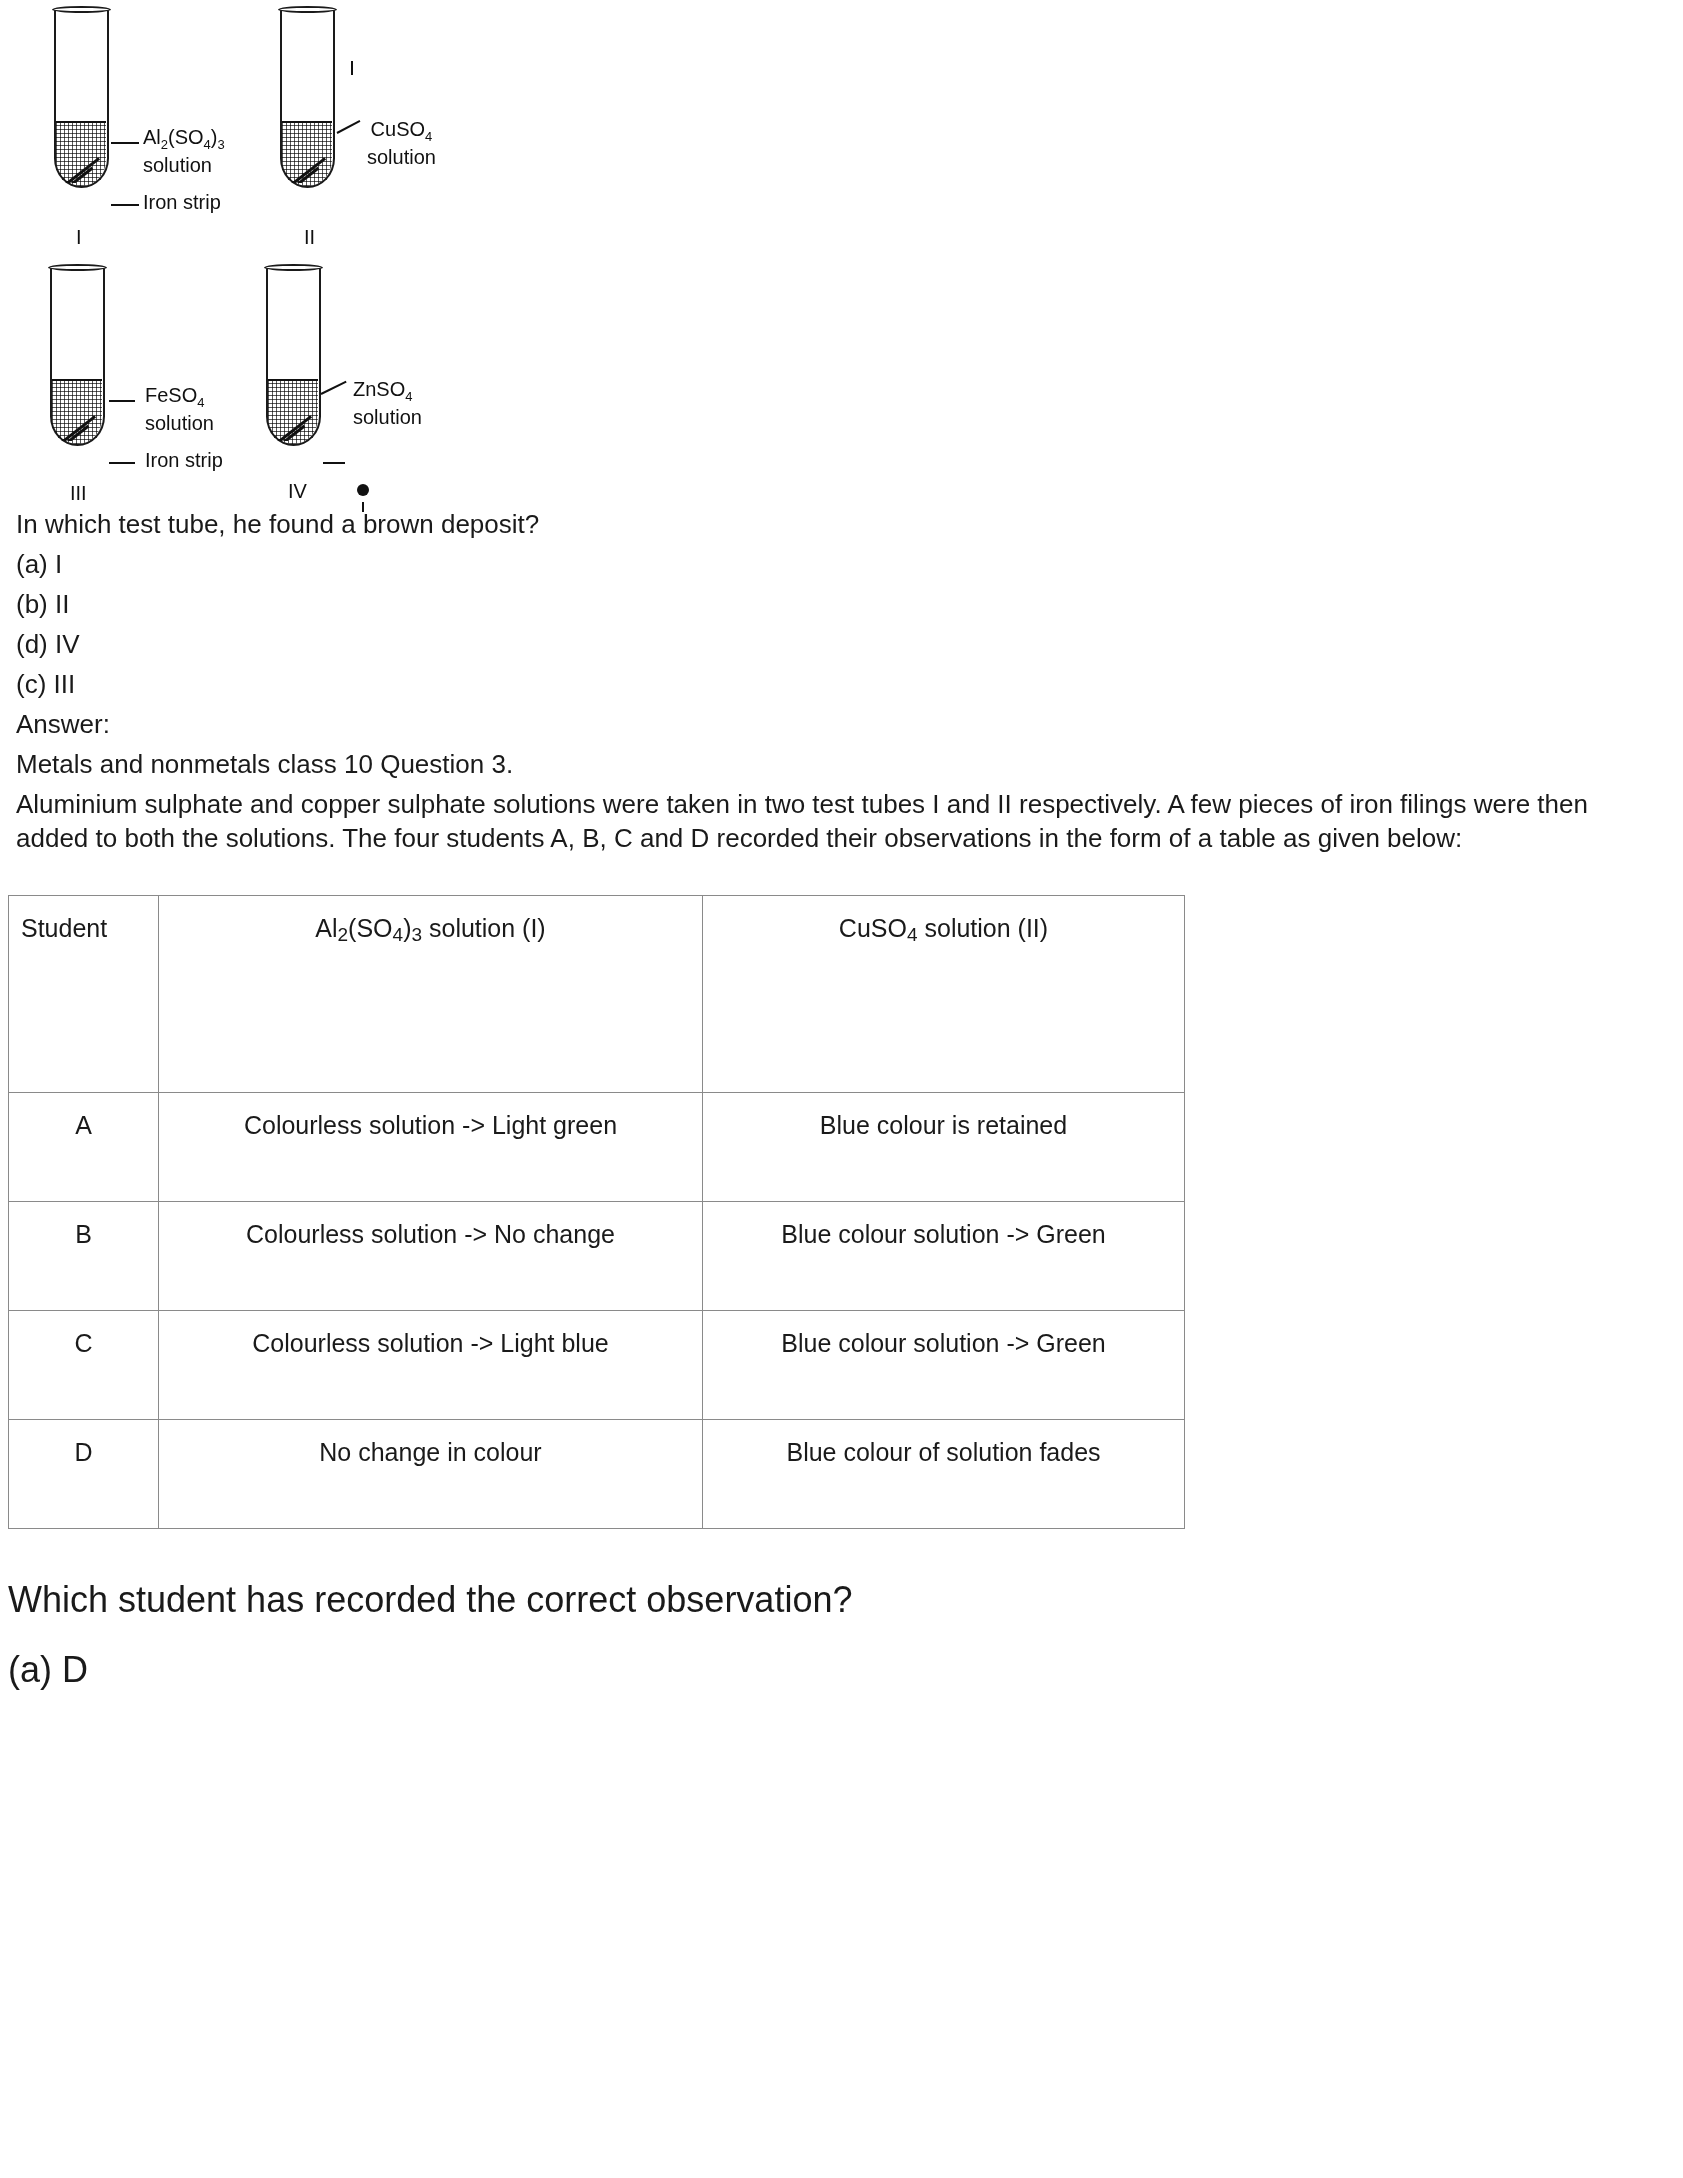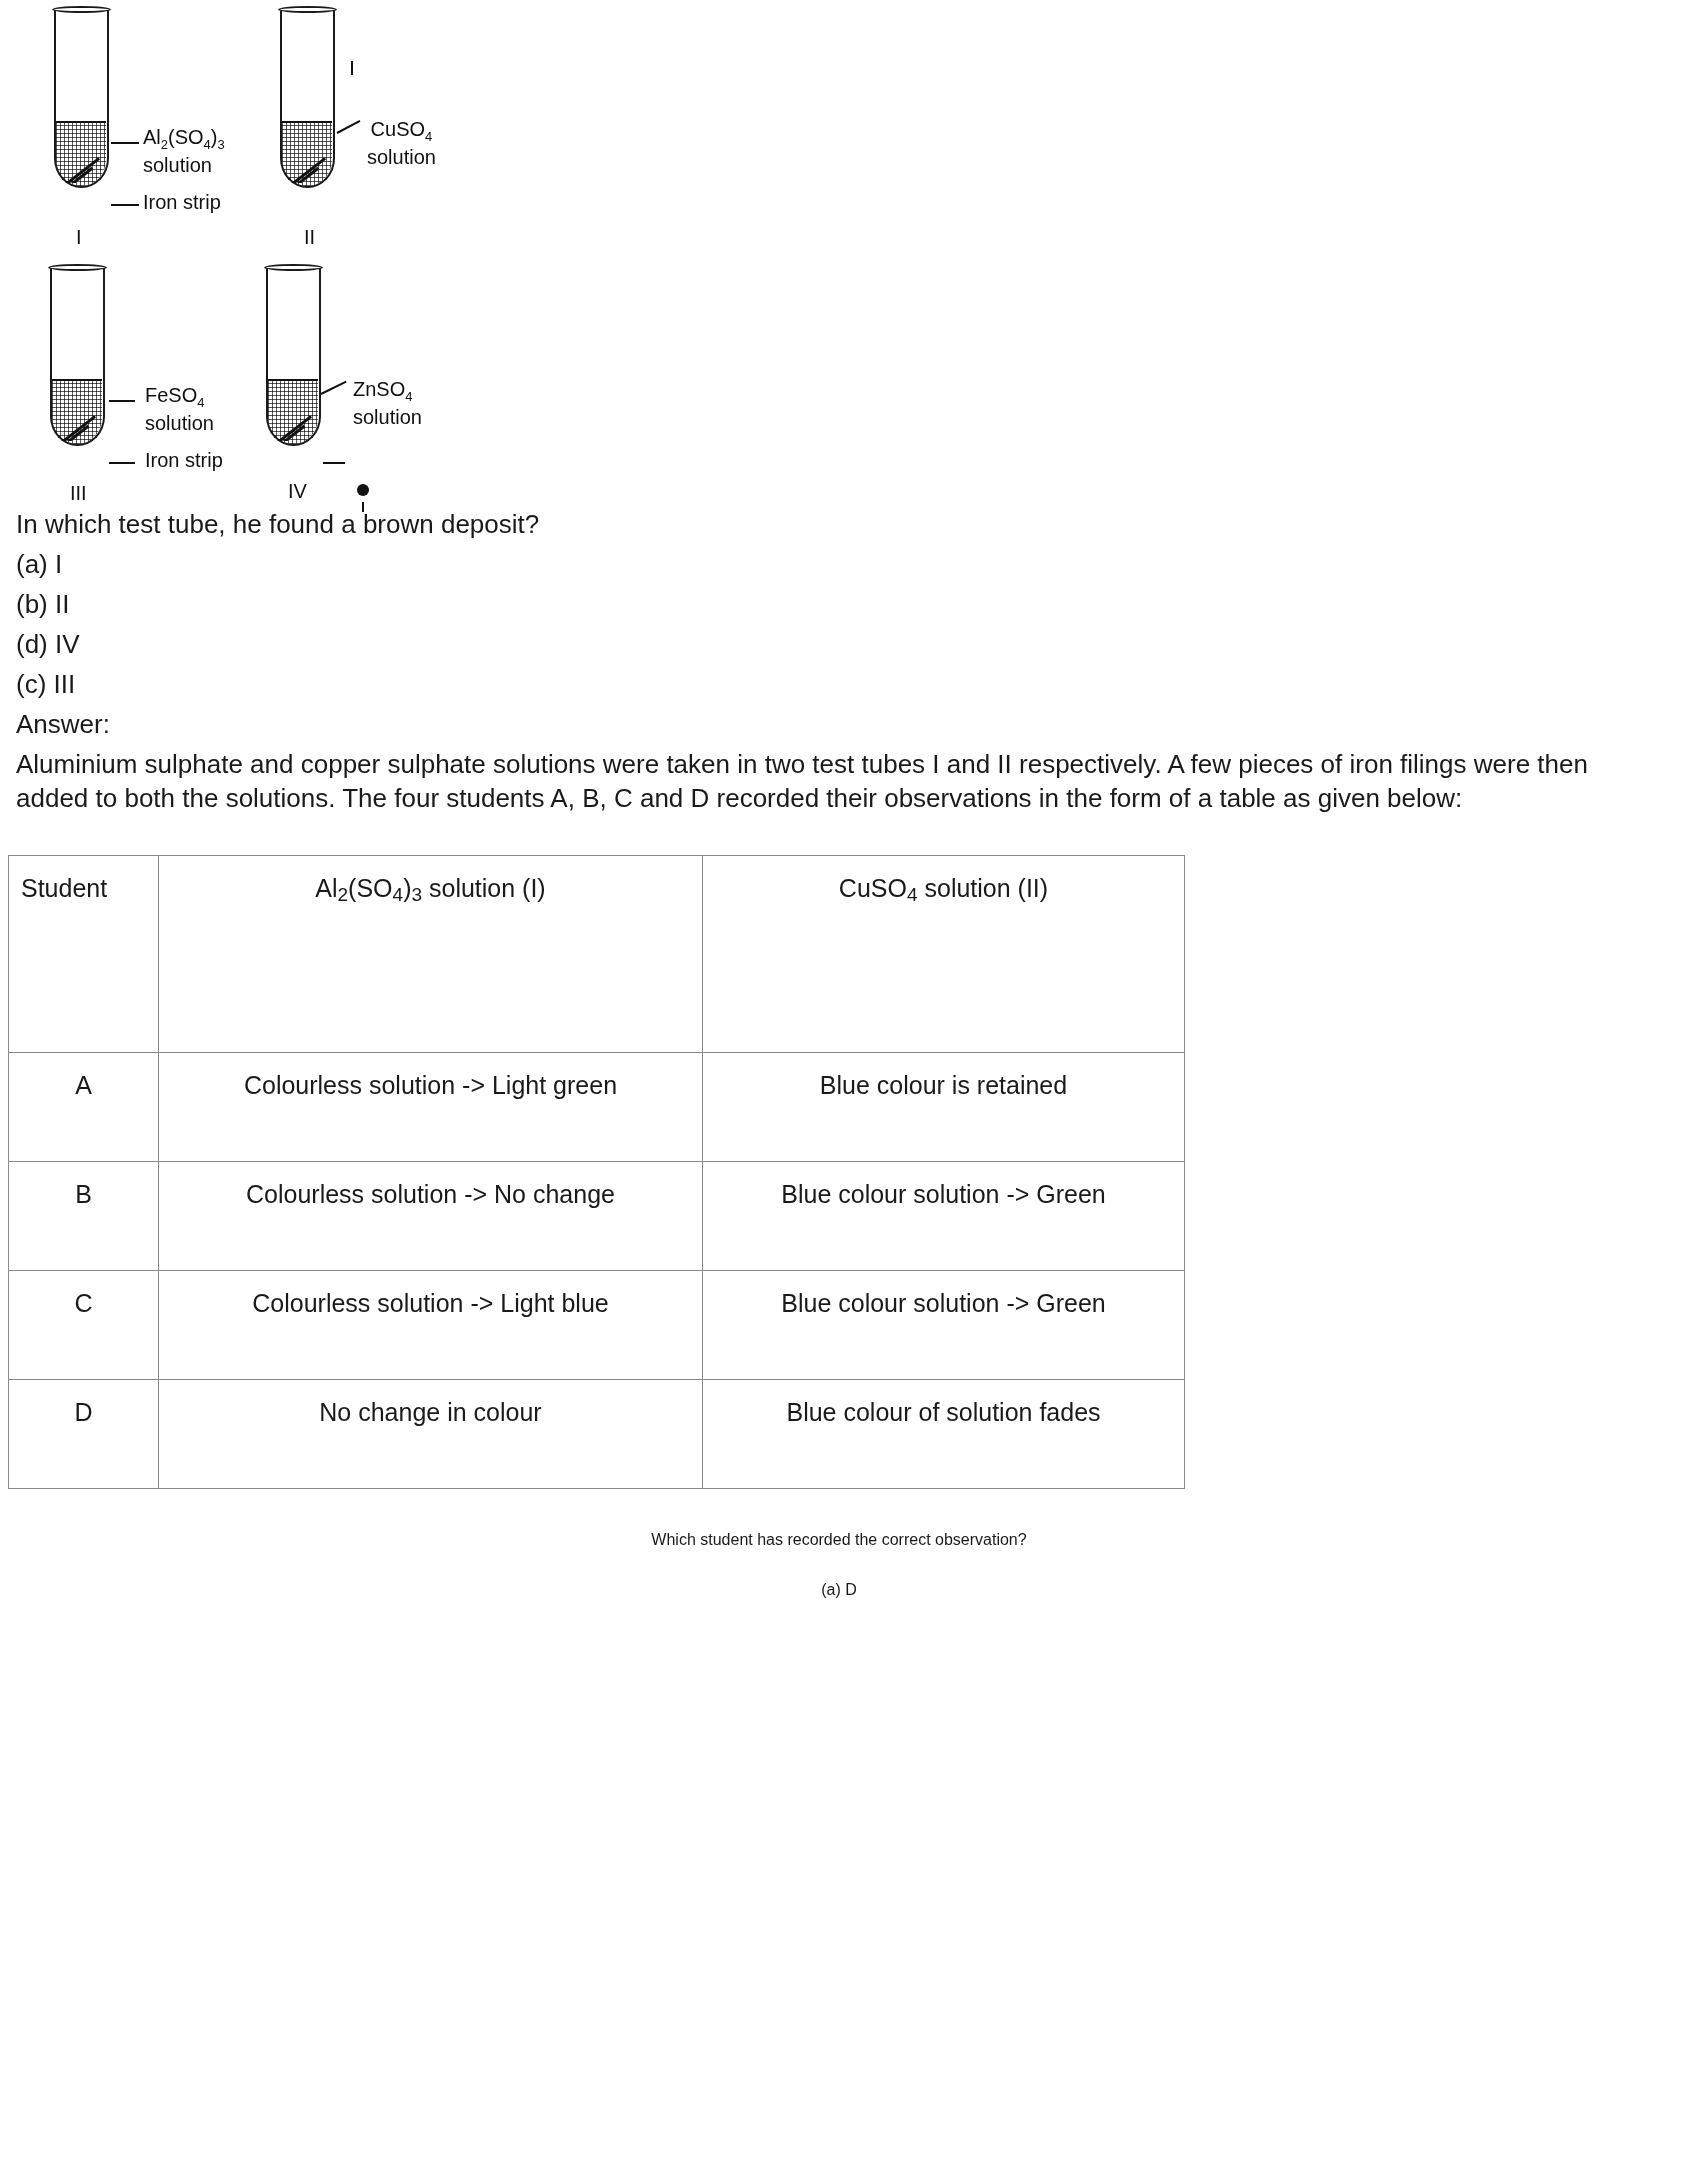--- a/index.html
+++ b/index.html
@@ -172,24 +172,23 @@
   table.obs thead th {
     padding-bottom: 149px;
   }
   table.obs .c-student { width: 125px; }
   table.obs .c-alum { width: 519px; }
   table.obs .c-cuso { width: 457px; }
   .sub { font-size: 19px; vertical-align: baseline; position: relative; top: 4px; }
 
   .after-table {
     padding: 18px 13px 0 8px;
-    font-size: 16px;
+    font-size: 36px;
     line-height: 34px;
     color: #1a1a1a;
-    text-align: center;
   }
 </style>
 </head>
 <body>
 
 <div class="page">
 
   <div class="figure">
 
     <div class="tube-row">
@@ -279,20 +278,21 @@
     </div>
   </div>
 
   <div class="text-block">
     <p class="para">In which test tube, he found a brown deposit?</p>
     <p class="para">(a) I</p>
     <p class="para">(b) II</p>
     <p class="para">(d) IV</p>
     <p class="para">(c) III</p>
     <p class="para">Answer:</p>
+    <p class="para">Metals and nonmetals class 10 Question 3.</p>
     <p class="para">Aluminium sulphate and copper sulphate solutions were taken in two test tubes I and II respectively. A few pieces of iron filings were then added to both the solutions. The four students A, B, C and D recorded their observations in the form of a table as given below:</p>
   </div>
 
   <div class="table-wrap">
     <table class="obs">
       <thead>
         <tr>
           <th class="c-student" style="text-align:left;">Student</th>
           <th class="c-alum">
             <span>Al<span class="sub">2</span>(SO<span class="sub">4</span>)<span class="sub">3</span> solution (I)</span>

